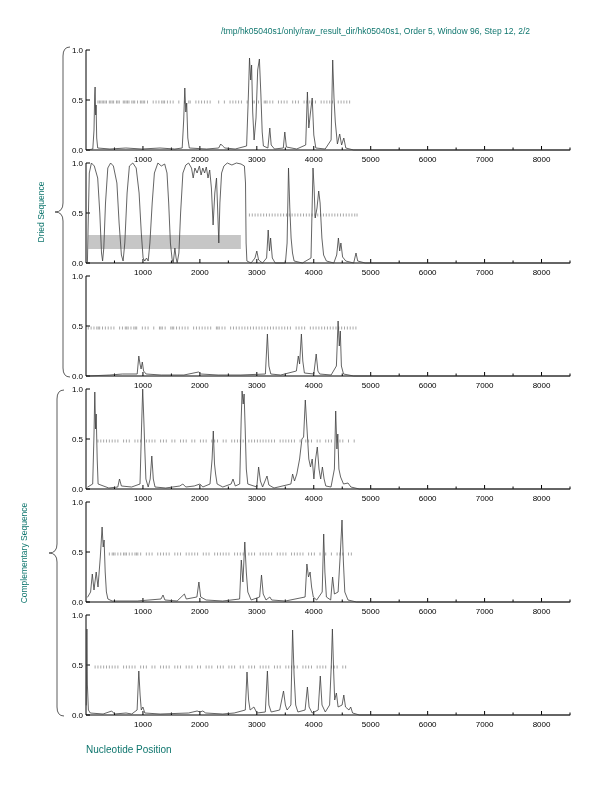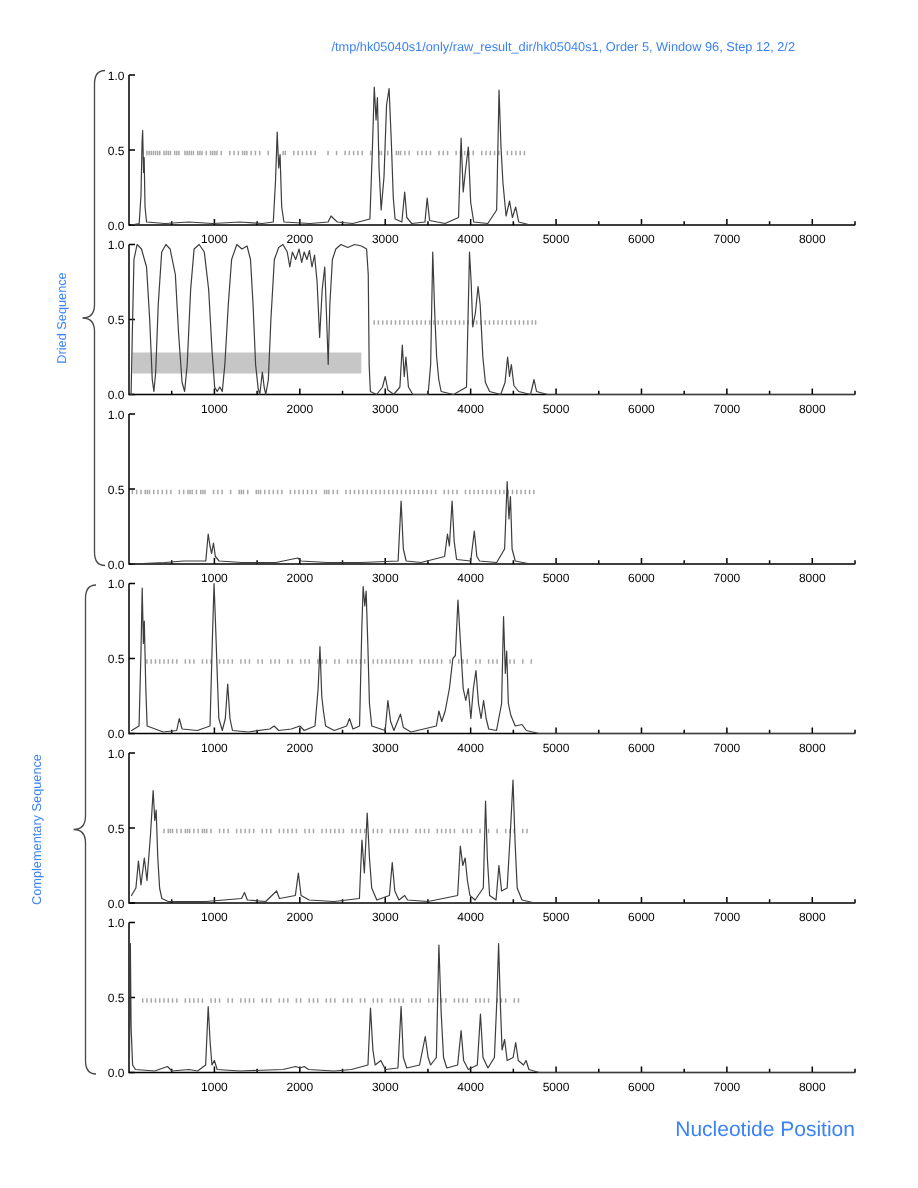--- a/index.html
+++ b/index.html
@@ -1,20 +1,20 @@
 <!DOCTYPE html>
 <html><head>
 <meta charset="utf-8">
 <style>
   html,body{margin:0;padding:0;background:#fff;}
   .page{position:relative;width:612px;height:792px;background:#ffffff;overflow:hidden;
-        font-family:"Liberation Sans",sans-serif;color:#3b82f6;}
+        font-family:"Liberation Sans",sans-serif;color:#0f766e;}
   .title{position:absolute;top:26px;left:138px;width:475px;text-align:center;
          font-size:8.5px;white-space:nowrap;}
-  .xlabel{position:absolute;top:744px;left:86px;width:484px;text-align:right;font-size:14px;}
+  .xlabel{position:absolute;top:744px;left:86px;width:484px;text-align:left;font-size:10px;}
   .vlabel{position:absolute;height:14px;text-align:center;font-size:8.5px;
           transform:rotate(-90deg);white-space:nowrap;}
   .vlabel.dried{width:120px;left:-17px;top:205px;}
   .vlabel.compl{width:160px;left:-54px;top:546px;}
   #decor{position:absolute;left:0;top:0;width:612px;height:792px;pointer-events:none;}
   svg.panel{position:absolute;left:62px;width:516px;height:118px;overflow:visible;}
   .p1{top:46px}.p2{top:159px}.p3{top:272px}.p4{top:385px}.p5{top:498px}.p6{top:611px}
   svg text{font-family:"Liberation Sans",sans-serif;}
 </style>
 </head>

